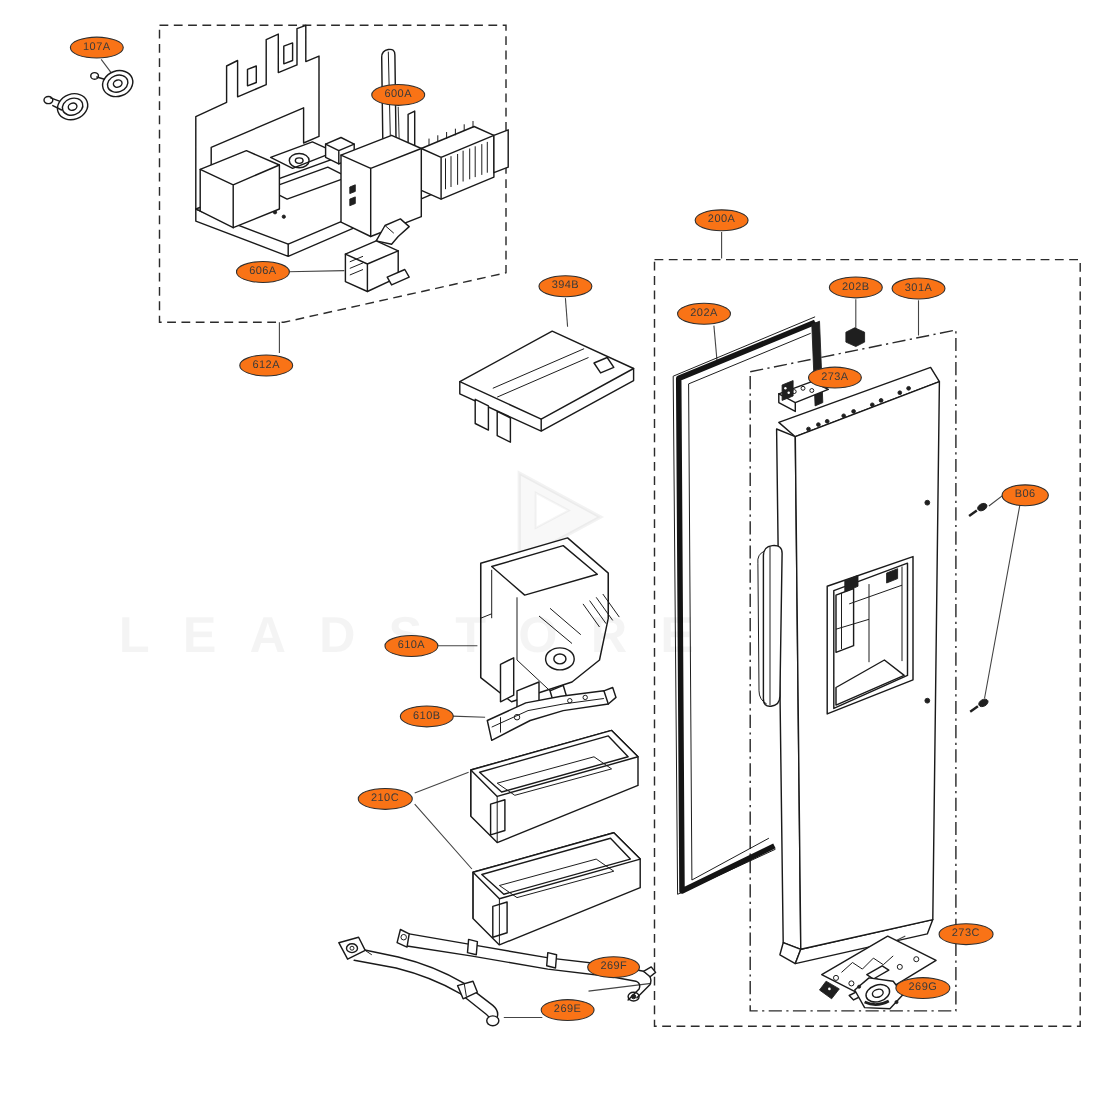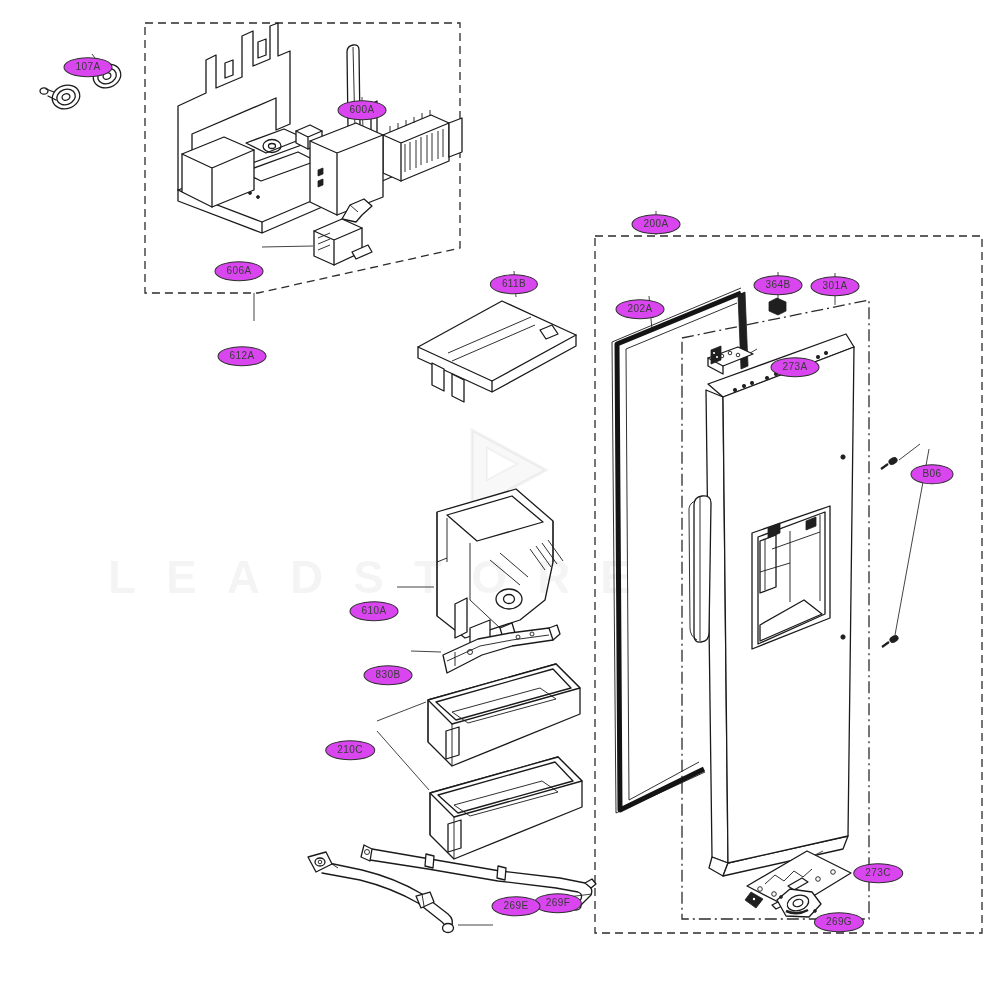--- a/index.html
+++ b/index.html
@@ -7,23 +7,23 @@
          font-family:"Liberation Sans", sans-serif;}
   svg{position:absolute;left:0;top:0;}
   .ln{fill:none;stroke:#1a1a1a;stroke-width:1.3;stroke-linejoin:round;stroke-linecap:round;}
   .lnw{fill:#ffffff;stroke:#1a1a1a;stroke-width:1.3;stroke-linejoin:round;stroke-linecap:round;}
   .thin{fill:none;stroke:#1a1a1a;stroke-width:0.9;}
   .thick{fill:none;stroke:#141414;stroke-width:5;stroke-linejoin:round;}
   .dk{fill:#1f1f1f;stroke:#1f1f1f;stroke-width:0.8;}
   .dash{fill:none;stroke:#2b2b2b;stroke-width:1.3;stroke-dasharray:8 5;}
   .dashdot{fill:none;stroke:#2b2b2b;stroke-width:1.3;stroke-dasharray:12 4 2 4;}
   .leader{fill:none;stroke:#444;stroke-width:1;}
-  .callout{position:absolute;transform:translate(-50%,-50%);background:#d946ef;color:#3a3a3a;
+  .callout{position:absolute;transform:translate(-50%,-50%);background:#f97316;color:#3a3a3a;
            border:1.4px solid #2f2f2f;border-radius:50%;font-size:10px;line-height:1.35;
-           padding:2px 11px;letter-spacing:.4px;white-space:nowrap;z-index:5;margin-top:24px;}
+           padding:2px 11px;letter-spacing:.4px;white-space:nowrap;z-index:5;}
   .watermark-text{position:absolute;left:108px;top:550px;font-size:46px;font-weight:bold;
            letter-spacing:30px;color:rgba(0,0,0,0.045);z-index:1;}
 </style>
 </head>
 <body>
 
 <div class="stage">
 
   <div class="watermark-text">LEADSTORE</div>
 
@@ -292,28 +292,28 @@
       <path class="thin" d="M422,894 L424,906"></path>
       <ellipse class="lnw" cx="448" cy="928" rx="5.5" ry="4.5"></ellipse>
     </g>
 
   </svg>
 
   <div class="callout" style="left:88px;top:43px">107A</div>
   <div class="callout" style="left:362px;top:86px">600A</div>
   <div class="callout" style="left:239px;top:247px">606A</div>
   <div class="callout" style="left:242px;top:332px">612A</div>
-  <div class="callout" style="left:514px;top:260px">611B</div>
+  <div class="callout" style="left:514px;top:260px">394B</div>
   <div class="callout" style="left:374px;top:587px">610A</div>
-  <div class="callout" style="left:388px;top:651px">830B</div>
+  <div class="callout" style="left:388px;top:651px">610B</div>
   <div class="callout" style="left:350px;top:726px">210C</div>
   <div class="callout" style="left:558px;top:879px">269F</div>
-  <div class="callout" style="left:516px;top:882px">269E</div>
+  <div class="callout" style="left:516px;top:918px">269E</div>
   <div class="callout" style="left:656px;top:200px">200A</div>
   <div class="callout" style="left:640px;top:285px">202A</div>
-  <div class="callout" style="left:778px;top:261px">364B</div>
+  <div class="callout" style="left:778px;top:261px">202B</div>
   <div class="callout" style="left:835px;top:262px">301A</div>
-  <div class="callout" style="left:795px;top:343px">273A</div>
+  <div class="callout" style="left:759px;top:343px">273A</div>
   <div class="callout" style="left:932px;top:450px">B06</div>
   <div class="callout" style="left:878px;top:849px">273C</div>
   <div class="callout" style="left:839px;top:898px">269G</div>
 
 </div>
 
 </body></html>

